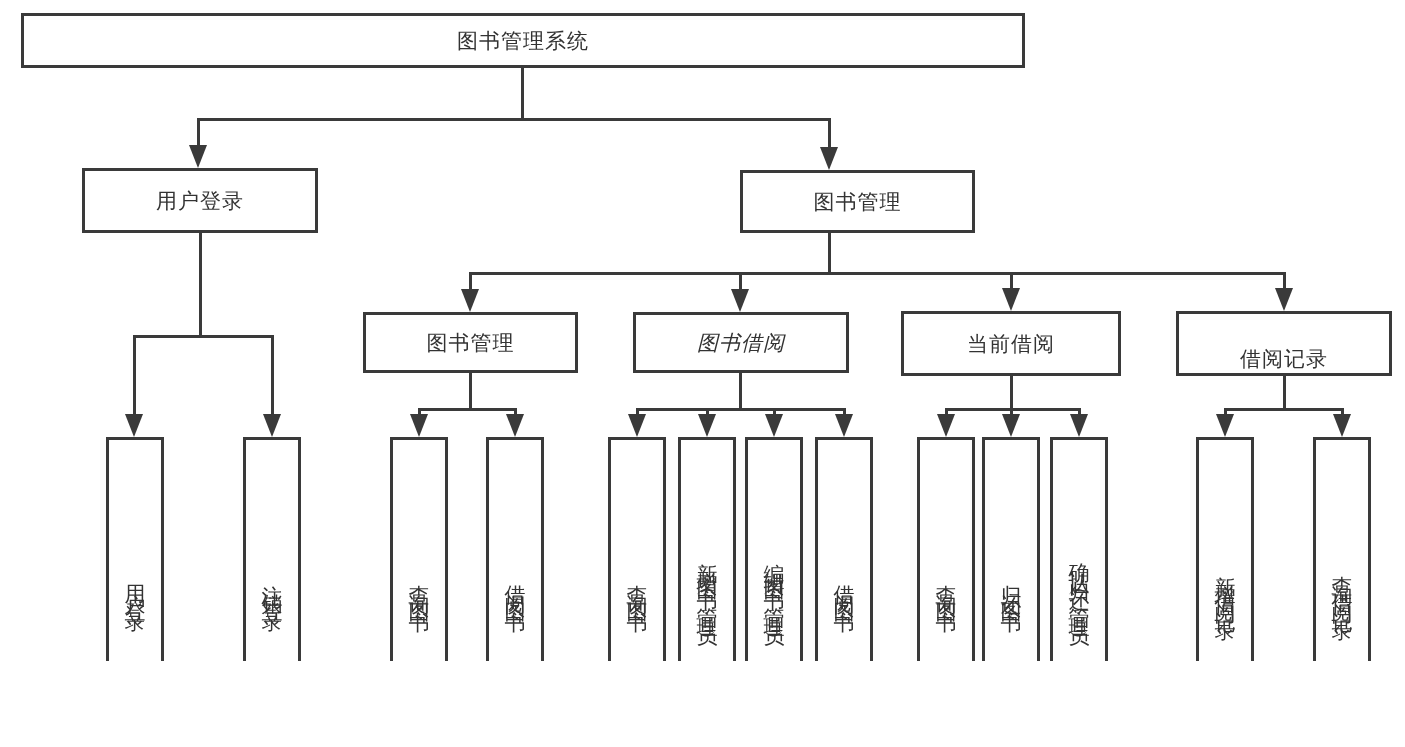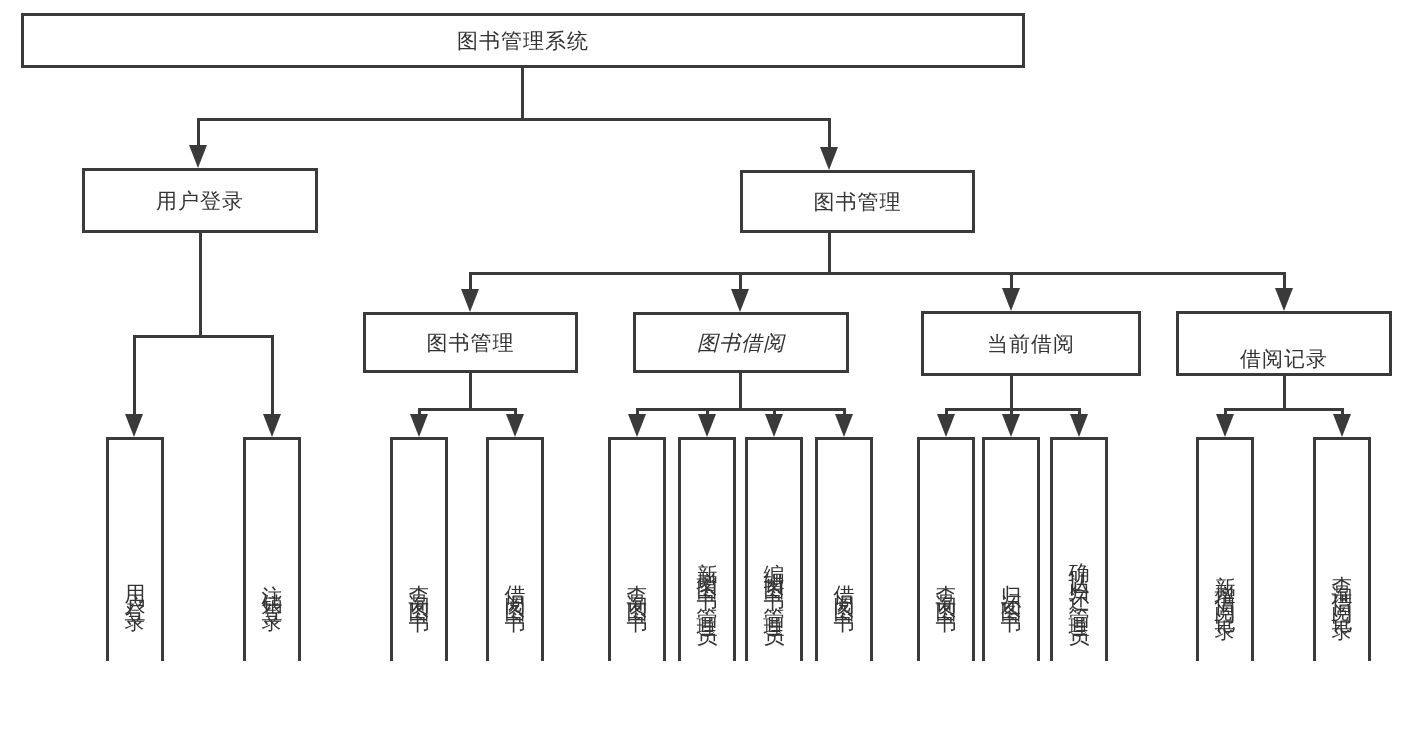--- a/index.html
+++ b/index.html
@@ -72,21 +72,21 @@
   <div class="arrow" style="left:1002px;top:288px;"></div>
   <div class="vline" style="left:1283px;top:272px;height:16px;"></div>
   <div class="arrow" style="left:1275px;top:288px;"></div>
 
   <div class="box" style="left:363px;top:312px;width:215px;height:61px;">
     <span>图书管理</span>
   </div>
   <div class="box" style="left:633px;top:312px;width:216px;height:61px;font-style:italic;">
     <span>图书借阅</span>
   </div>
-  <div class="box" style="left:901px;top:311px;width:220px;height:65px;margin-left:20px;">
+  <div class="box" style="left:901px;top:311px;width:220px;height:65px;">
     <span>当前借阅</span>
   </div>
   <div class="box" style="left:1176px;top:311px;width:216px;height:65px;align-items:flex-end;">
     <span>借阅记录</span>
   </div>
 
   <div class="vline" style="left:469px;top:373px;height:35px;"></div>
   <div class="hline" style="left:418px;top:408px;width:99px;"></div>
   <div class="vline" style="left:418px;top:408px;height:8px;"></div>
   <div class="arrow" style="left:410px;top:414px;"></div>

